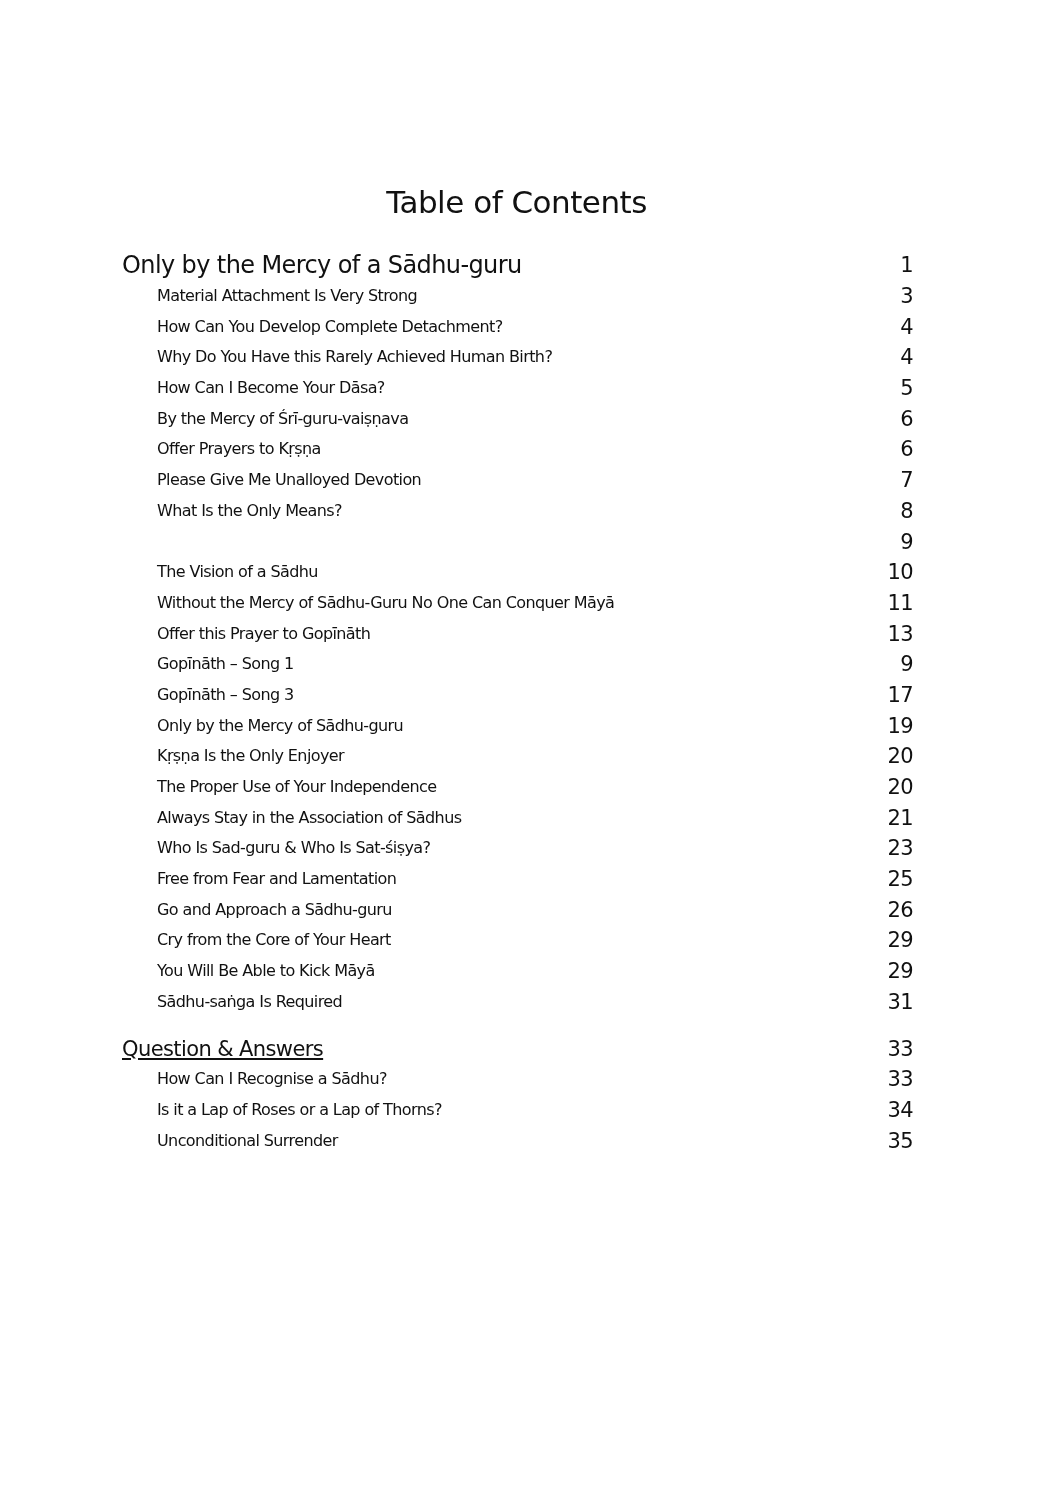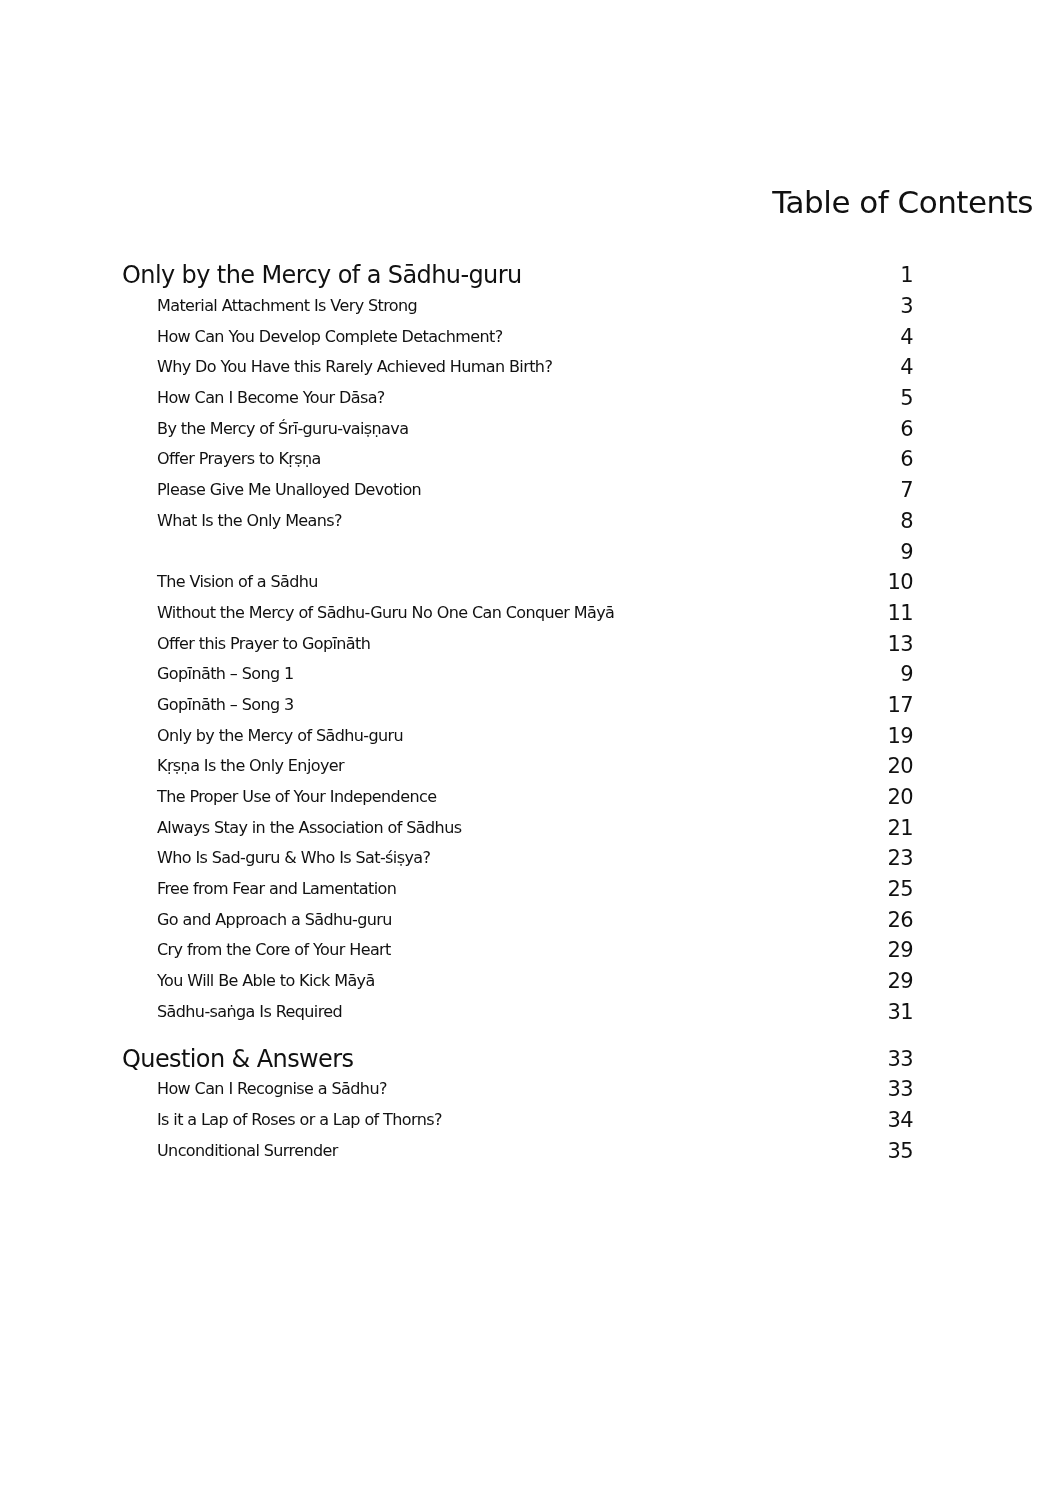--- a/index.html
+++ b/index.html
@@ -1,27 +1,27 @@
 <!DOCTYPE html>
 <html><head>
 <meta charset="utf-8">
 <style>
   html, body { margin: 0; padding: 0; background: #ffffff; }
   body { width: 1055px; height: 1497px; position: relative; overflow: hidden;
          font-family: "DejaVu Sans", "Liberation Sans", sans-serif; color: #111111; }
-  .title { position: absolute; top: 184px; left: 0; width: 1033px; text-align: right;
+  .title { position: absolute; top: 184px; left: 0; width: 1033px; text-align: center;
            font-size: 31px; letter-spacing: -0.5px; font-weight: normal; margin: 0; }
-  .toc { position: absolute; left: 122px; width: 791px; top: 260px; }
+  .toc { position: absolute; left: 122px; width: 791px; top: 250px; }
   .row { position: relative; height: 30.7px; line-height: 30.7px; white-space: nowrap; }
   .row .label { position: absolute; left: 35px; font-size: 16px; letter-spacing: -0.6px; }
   .row .page { position: absolute; right: 0; font-size: 21px; letter-spacing: -0.6px; }
   .row.chapter { height: 31px; }
   .row.chapter .label { left: 0; font-size: 24px; letter-spacing: -0.6px; }
   .row.chapter .page { font-size: 21px; }
-  .row.chapter2 .label { left: 0; font-size: 24px; }
+  .row.chapter2 .label { left: 0; font-size: 21px; text-decoration: underline; }
   .gap { height: 16px; }
 </style>
 </head>
 <body>
 
 <h1 class="title">Table of Contents</h1>
 
 <div class="toc">
 
   <div class="row chapter">

